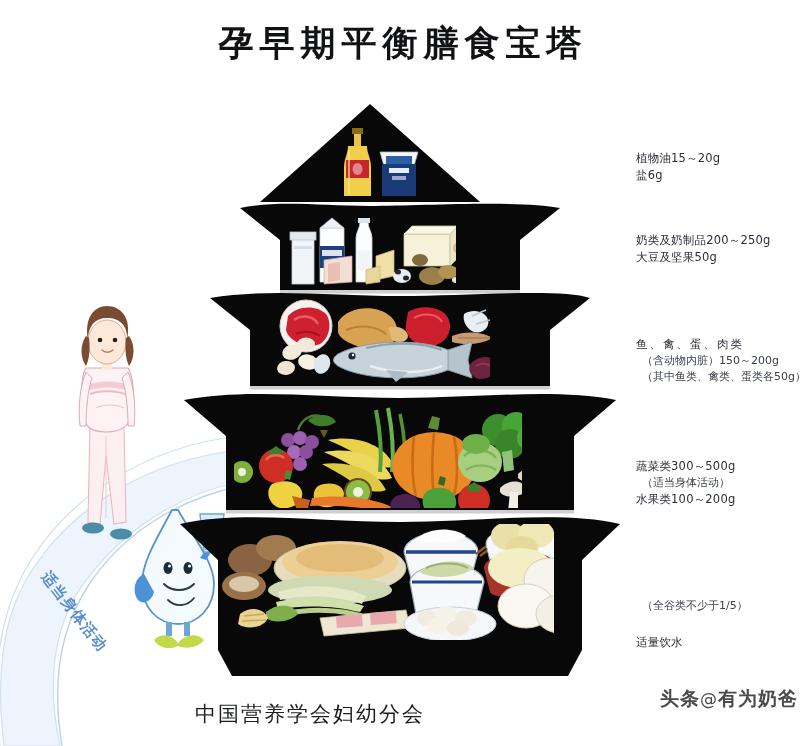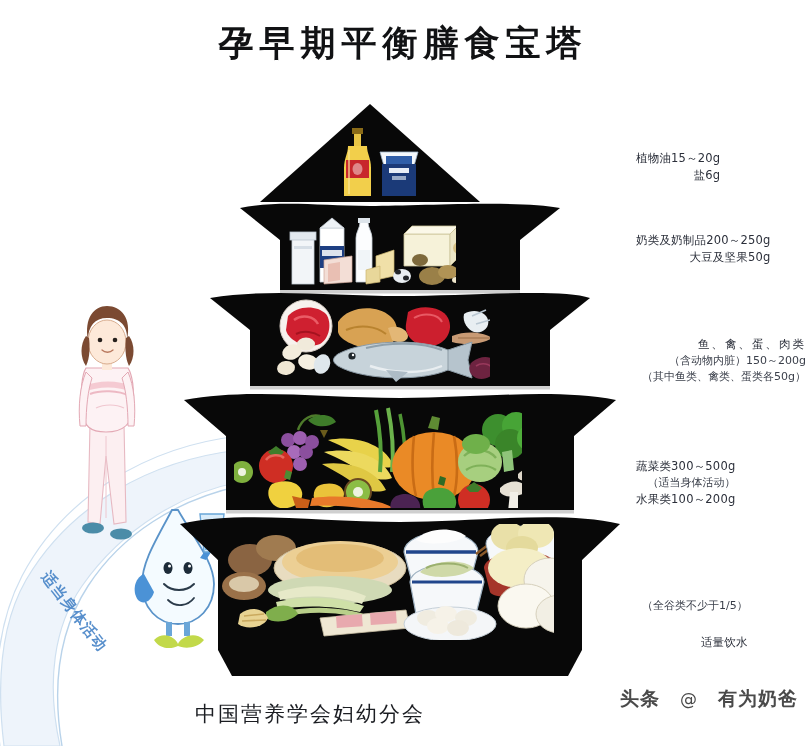--- a/index.html
+++ b/index.html
@@ -14,37 +14,37 @@
   
   .title{
     position:absolute;left:0;top:20px;width:806px;
     text-align:center;
     font-family:"DejaVu Serif","Liberation Serif",serif;
     font-size:35px;font-weight:700;letter-spacing:6px;
     color:#111214;white-space:nowrap;
   }
 
   
-  .annots{position:absolute;left:636px;top:0;width:170px;height:746px;text-align:right;}
+  .annots{position:absolute;left:636px;top:0;width:170px;height:746px;}
   .annot{position:absolute;left:0;color:#2b2f3a;font-size:11.5px;line-height:1.45;}
   .annot .l{display:block;white-space:nowrap;letter-spacing:.2px;}
   .annot .sub{font-size:11px;letter-spacing:0;color:#3a3f4a;padding-left:6px;}
 
   
   #pagoda{position:absolute;left:180px;top:100px;width:440px;height:580px;}
 
   
   .caption{
     position:absolute;left:0;top:700px;width:620px;text-align:center;
     font-size:21px;font-weight:400;color:#1b1d22;letter-spacing:2px;
     font-family:"DejaVu Sans","Liberation Sans",sans-serif;
   }
 
   
-  .wm{position:absolute;right:8px;bottom:6px;display:flex;align-items:center;gap:20px;
+  .wm{position:absolute;right:8px;bottom:6px;display:flex;align-items:center;gap:0;
       font-size:19px;font-weight:700;color:#4a4a4a;letter-spacing:1px;}
   .wm .at{font-size:17px;font-weight:400;}
 
   
   .road{position:absolute;left:0;top:430px;width:240px;height:316px;}
   .vtext{position:absolute;left:52px;top:568px;width:120px;height:150px;
          color:#4a86c8;font-size:15px;font-weight:700;letter-spacing:1px;
          transform:rotate(52deg);transform-origin:top left;white-space:nowrap;opacity:.92;}
 </style>
 </head>

